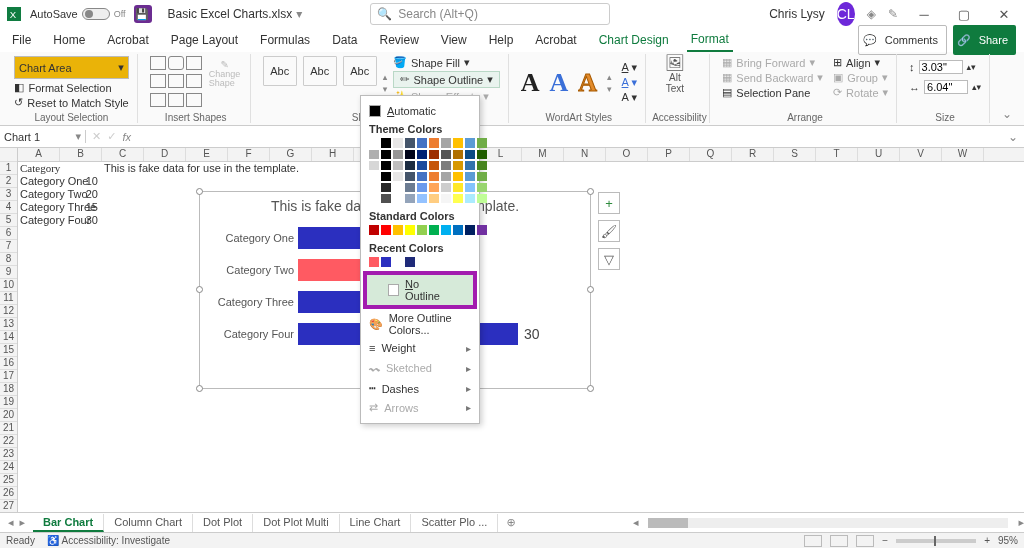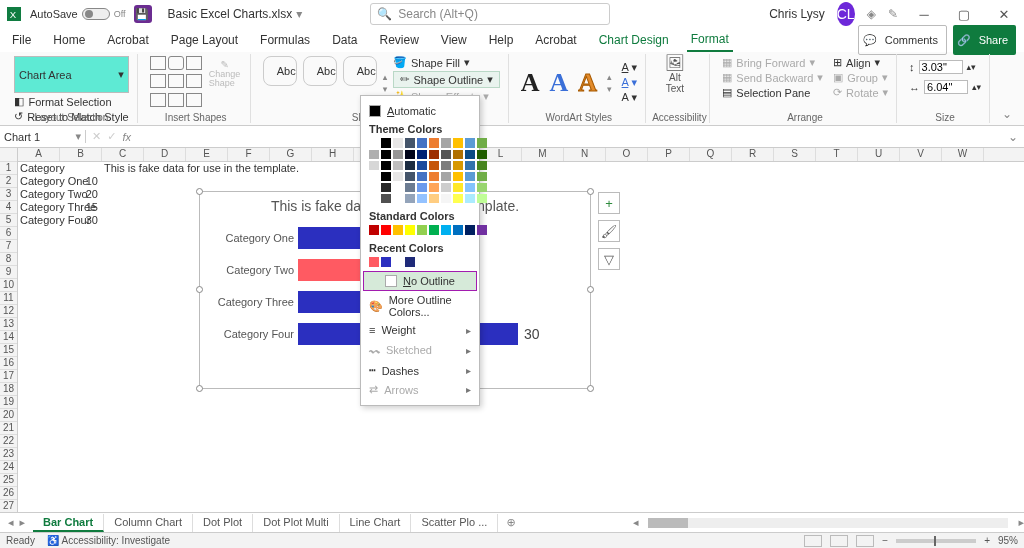--- a/index.html
+++ b/index.html
@@ -25,38 +25,38 @@
 .menurow .right { margin-left:auto; display:flex; gap:6px;}
 .btn-outline { border:1px solid #bbb; padding:2px 8px; border-radius:2px; font-size:11px; display:flex; align-items:center; gap:4px;}
 .btn-share { background:#0f7b3e; color:#fff; border:none; padding:3px 10px; border-radius:2px; font-size:11px; display:flex; align-items:center; gap:4px;}
 
 
 .ribbon { height:74px; border-bottom:1px solid #ccc; display:flex; padding:2px 6px; gap:4px; background:#fafafa; }
 .group { border-right:1px solid #e0e0e0; padding:2px 8px 14px 8px; position:relative; min-width:60px; }
 .group-label { position:absolute; bottom:0; left:0; right:0; text-align:center; font-size:10px; color:#666; }
 .stackv { display:flex; flex-direction:column; gap:2px; font-size:11px; }
 .stackv .row { display:flex; align-items:center; gap:4px; white-space:nowrap; }
-.dropdown-mini { border:1px solid #bbb; padding:11px 4px; font-size:11px; display:inline-flex; align-items:center; min-width:90px; justify-content:space-between; background:#5eead4; }
+.dropdown-mini { border:1px solid #bbb; padding:4px 4px; font-size:11px; display:inline-flex; align-items:center; min-width:90px; justify-content:space-between; background:#eab308; }
 .shape-gallery { display:grid; grid-template-columns:repeat(3,16px); gap:2px; }
 .shape-gallery div { width:16px; height:14px; border:1px solid #888; }
 .big-icon { width:34px; height:34px; display:flex; flex-direction:column; align-items:center; justify-content:center; border:1px solid transparent; font-size:10px; color:#555; }
-.abc-box { width:34px; height:30px; border:1px solid #ccc; border-radius:8px; display:flex; align-items:center; justify-content:flex-end; font-size:11px; }
+.abc-box { width:34px; height:30px; border:1px solid #ccc; border-radius:1px; display:flex; align-items:center; justify-content:center; font-size:11px; }
 .wa { font-family: Georgia, serif; font-weight:bold; font-size:26px; }
 .size-input { width:44px; border:1px solid #bbb; font-size:11px; padding:0 2px; text-align:left; background:#fff; }
 
 
 .so-btn { display:flex; align-items:center; gap:4px; border:1px solid #b9d8c6; background:#e9f3ee; padding:1px 6px; font-size:11px; }
 .outline-dd { position:absolute; left:360px; top:95px; width:120px; background:#fff; border:1px solid #bbb; box-shadow:2px 2px 6px rgba(0,0,0,.2); z-index:50; padding:6px 8px; font-size:11px; }
 .dd-row { display:flex; align-items:center; gap:6px; padding:3px 0; }
 .dd-row.heading { font-weight:600; color:#333; }
 .sw { width:12px; height:12px; border:1px solid #aaa; }
 .palette { display:grid; grid-template-columns:repeat(10,10px); gap:2px; }
 .palette div { width:10px; height:10px; }
 .palette.tall div { height:9px; }
-.dd-hover { background:#d6ead9; border:1px solid #a21caf; margin:0 -6px; padding:3px 21px; }
+.dd-hover { background:#d6ead9; border:4px solid #a21caf; margin:0 -6px; padding:3px 21px; }
 .chev { margin-left:auto; color:#777; font-size:10px; }
 .disabled { color:#aaa; }
 
 
 .namebar { height:22px; border-bottom:1px solid #ccc; display:flex; align-items:center; }
 .namebox { width:86px; border-right:1px solid #ccc; padding:0 4px; font-size:11px; display:flex; align-items:center; justify-content:space-between; }
 .fx-icons { display:flex; align-items:center; gap:6px; padding:0 6px; color:#888; font-size:11px; }
 .fx { font-style:italic; }
 
 
@@ -484,21 +484,21 @@
               <span style="font-size: 14px; color: rgb(68, 68, 68); margin-left: 6px;"> 30</span>
             </div>
           </div>
       </div>
       <div class="chart-tools">
         <div class="ct-btn" style="color:#2e8b3d;">+</div>
         <div class="ct-btn">🖌</div>
         <div class="ct-btn">▽</div>
       </div>
 
-    <div class="cell" style="left: 0px; top: 0px;">Category</div>
+    <div class="cell" style="left: 0px; top: 0px; font-family: Liberation Serif, serif;">Category</div>
         <div class="cell" style="left: 84px; top: 0px;">This is fake data for use in the template.</div>
         <div class="cell" style="left: 0px; top: 13px;">Category One</div>
         <div class="cell" style="left: 42px; top: 13px; width: 40px; text-align: right;">10</div>
         <div class="cell" style="left: 0px; top: 26px;">Category Two</div>
         <div class="cell" style="left: 42px; top: 26px; width: 40px; text-align: right;">20</div>
         <div class="cell" style="left: 0px; top: 39px;">Category Three</div>
         <div class="cell" style="left: 42px; top: 39px; width: 40px; text-align: right;">15</div>
         <div class="cell" style="left: 0px; top: 52px;">Category Four</div>
         <div class="cell" style="left: 42px; top: 52px; width: 40px; text-align: right;">30</div>
       </div>

